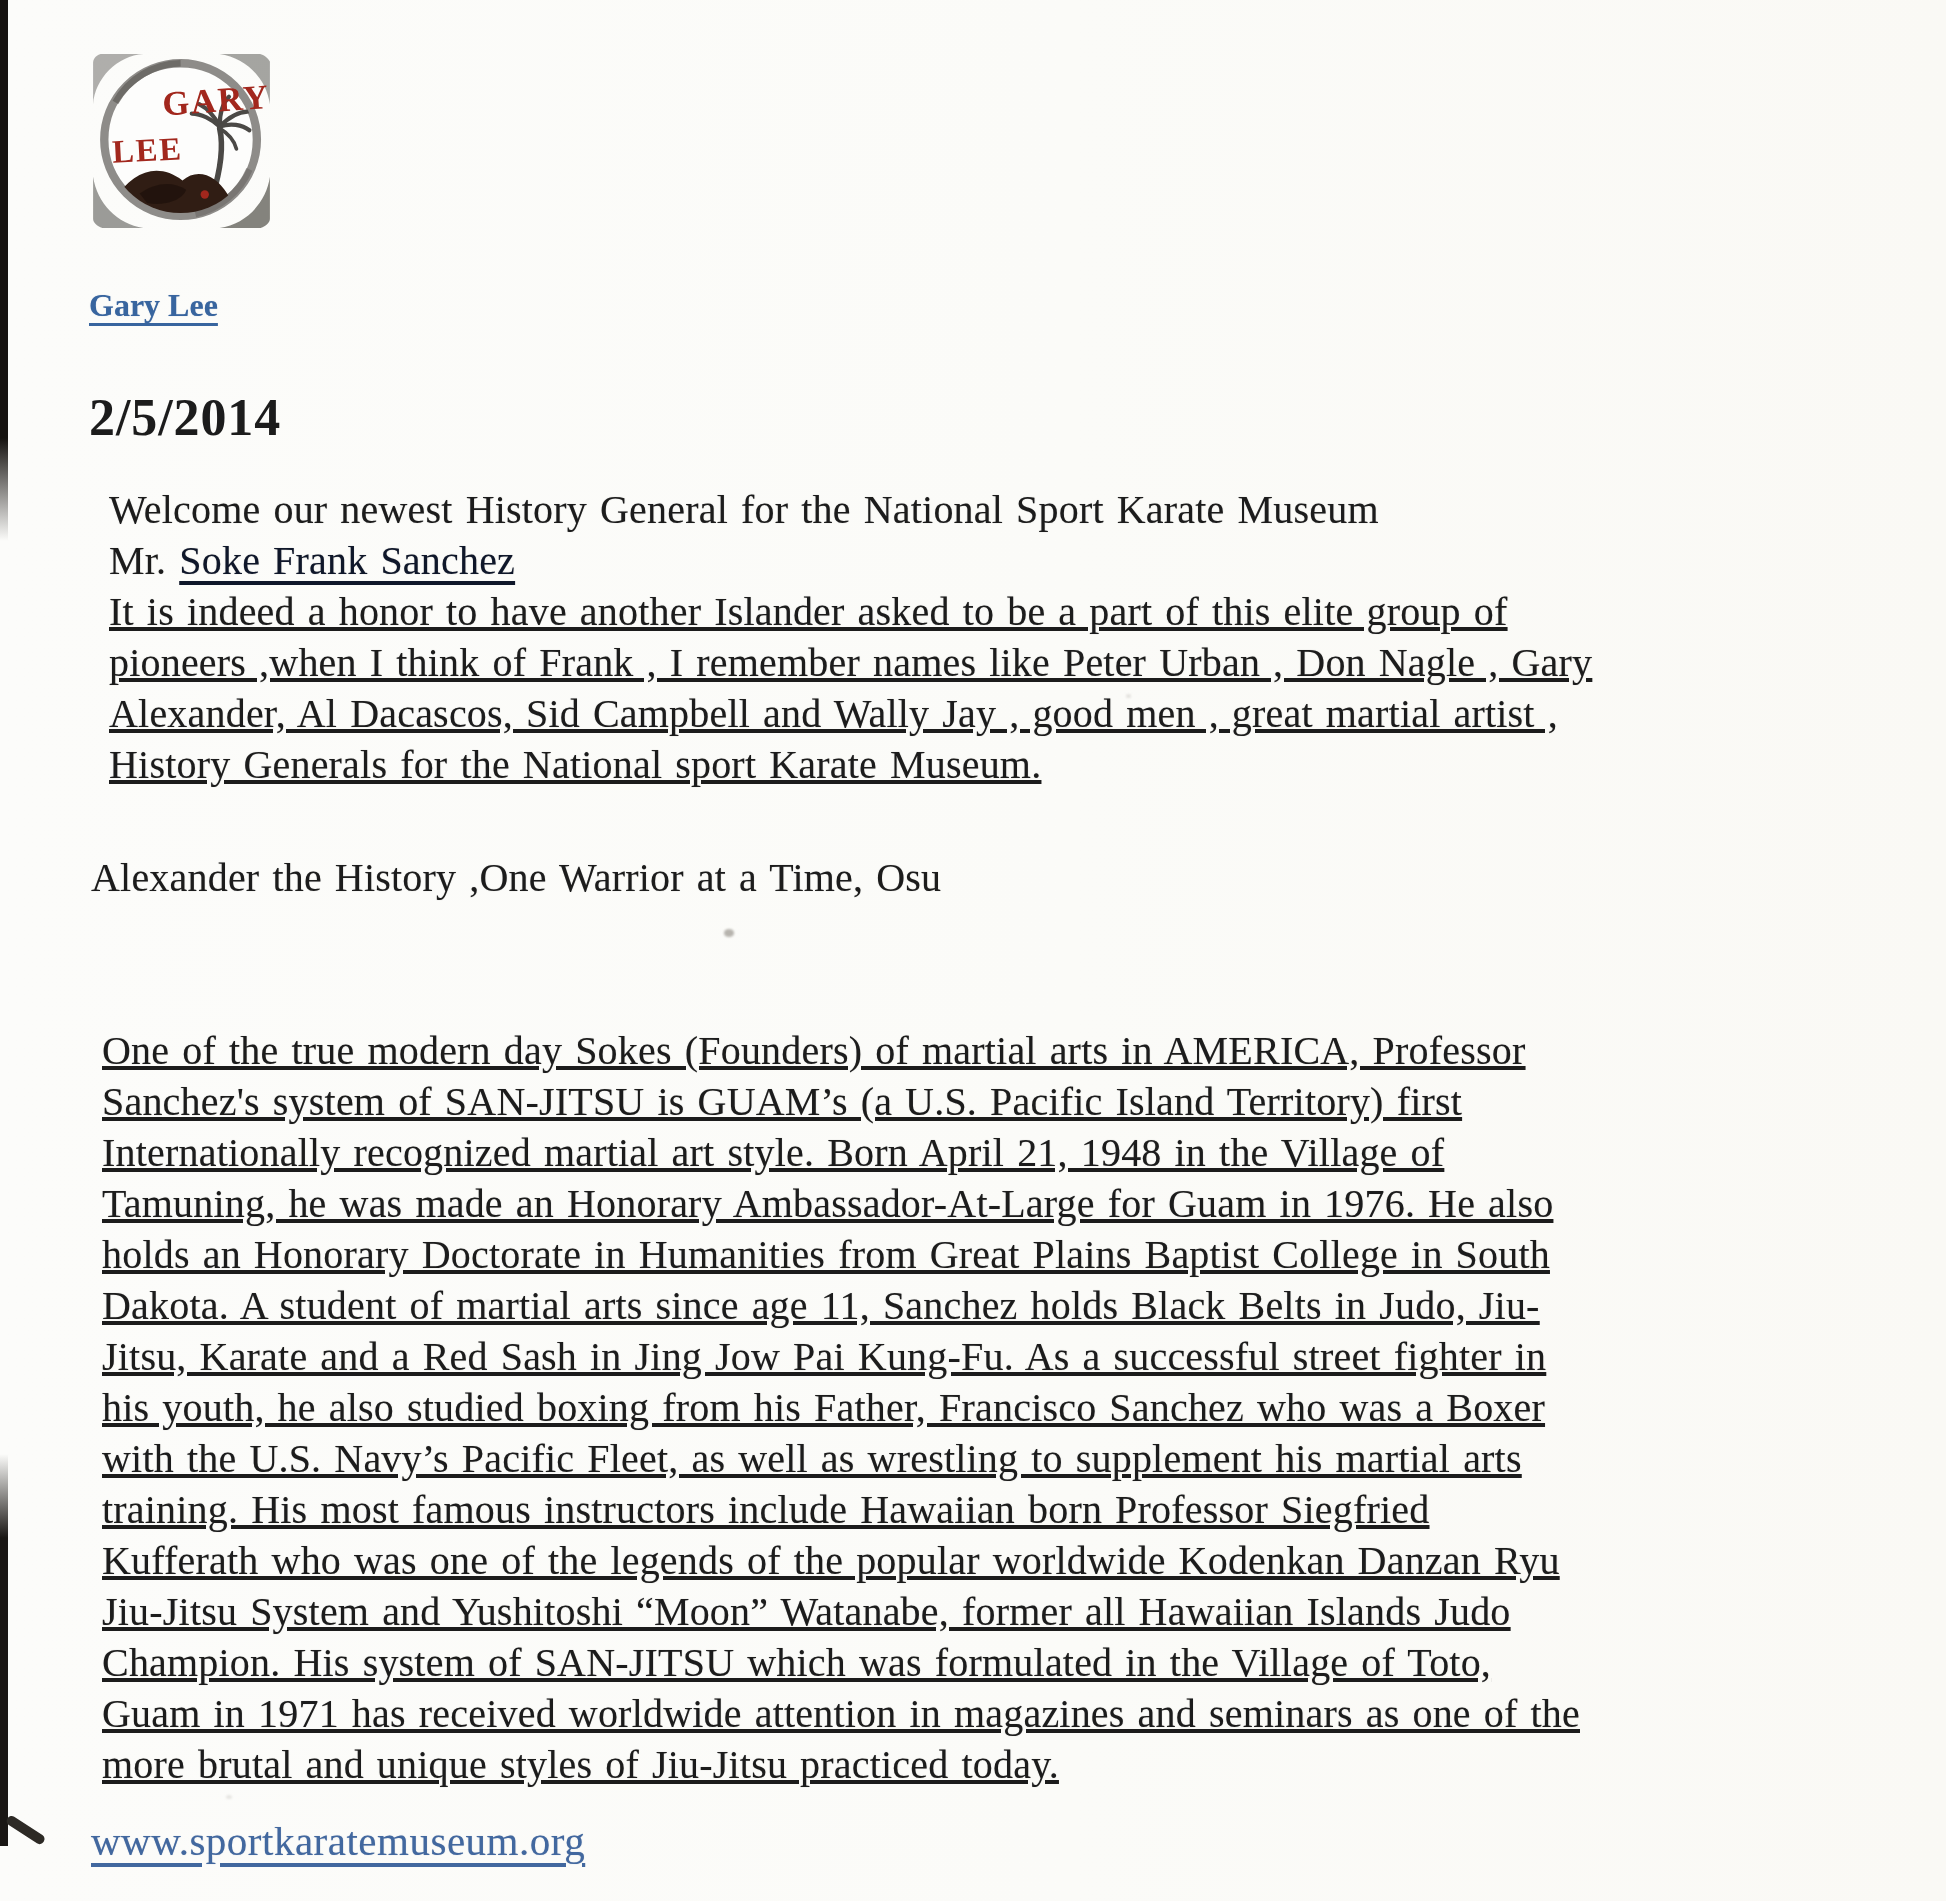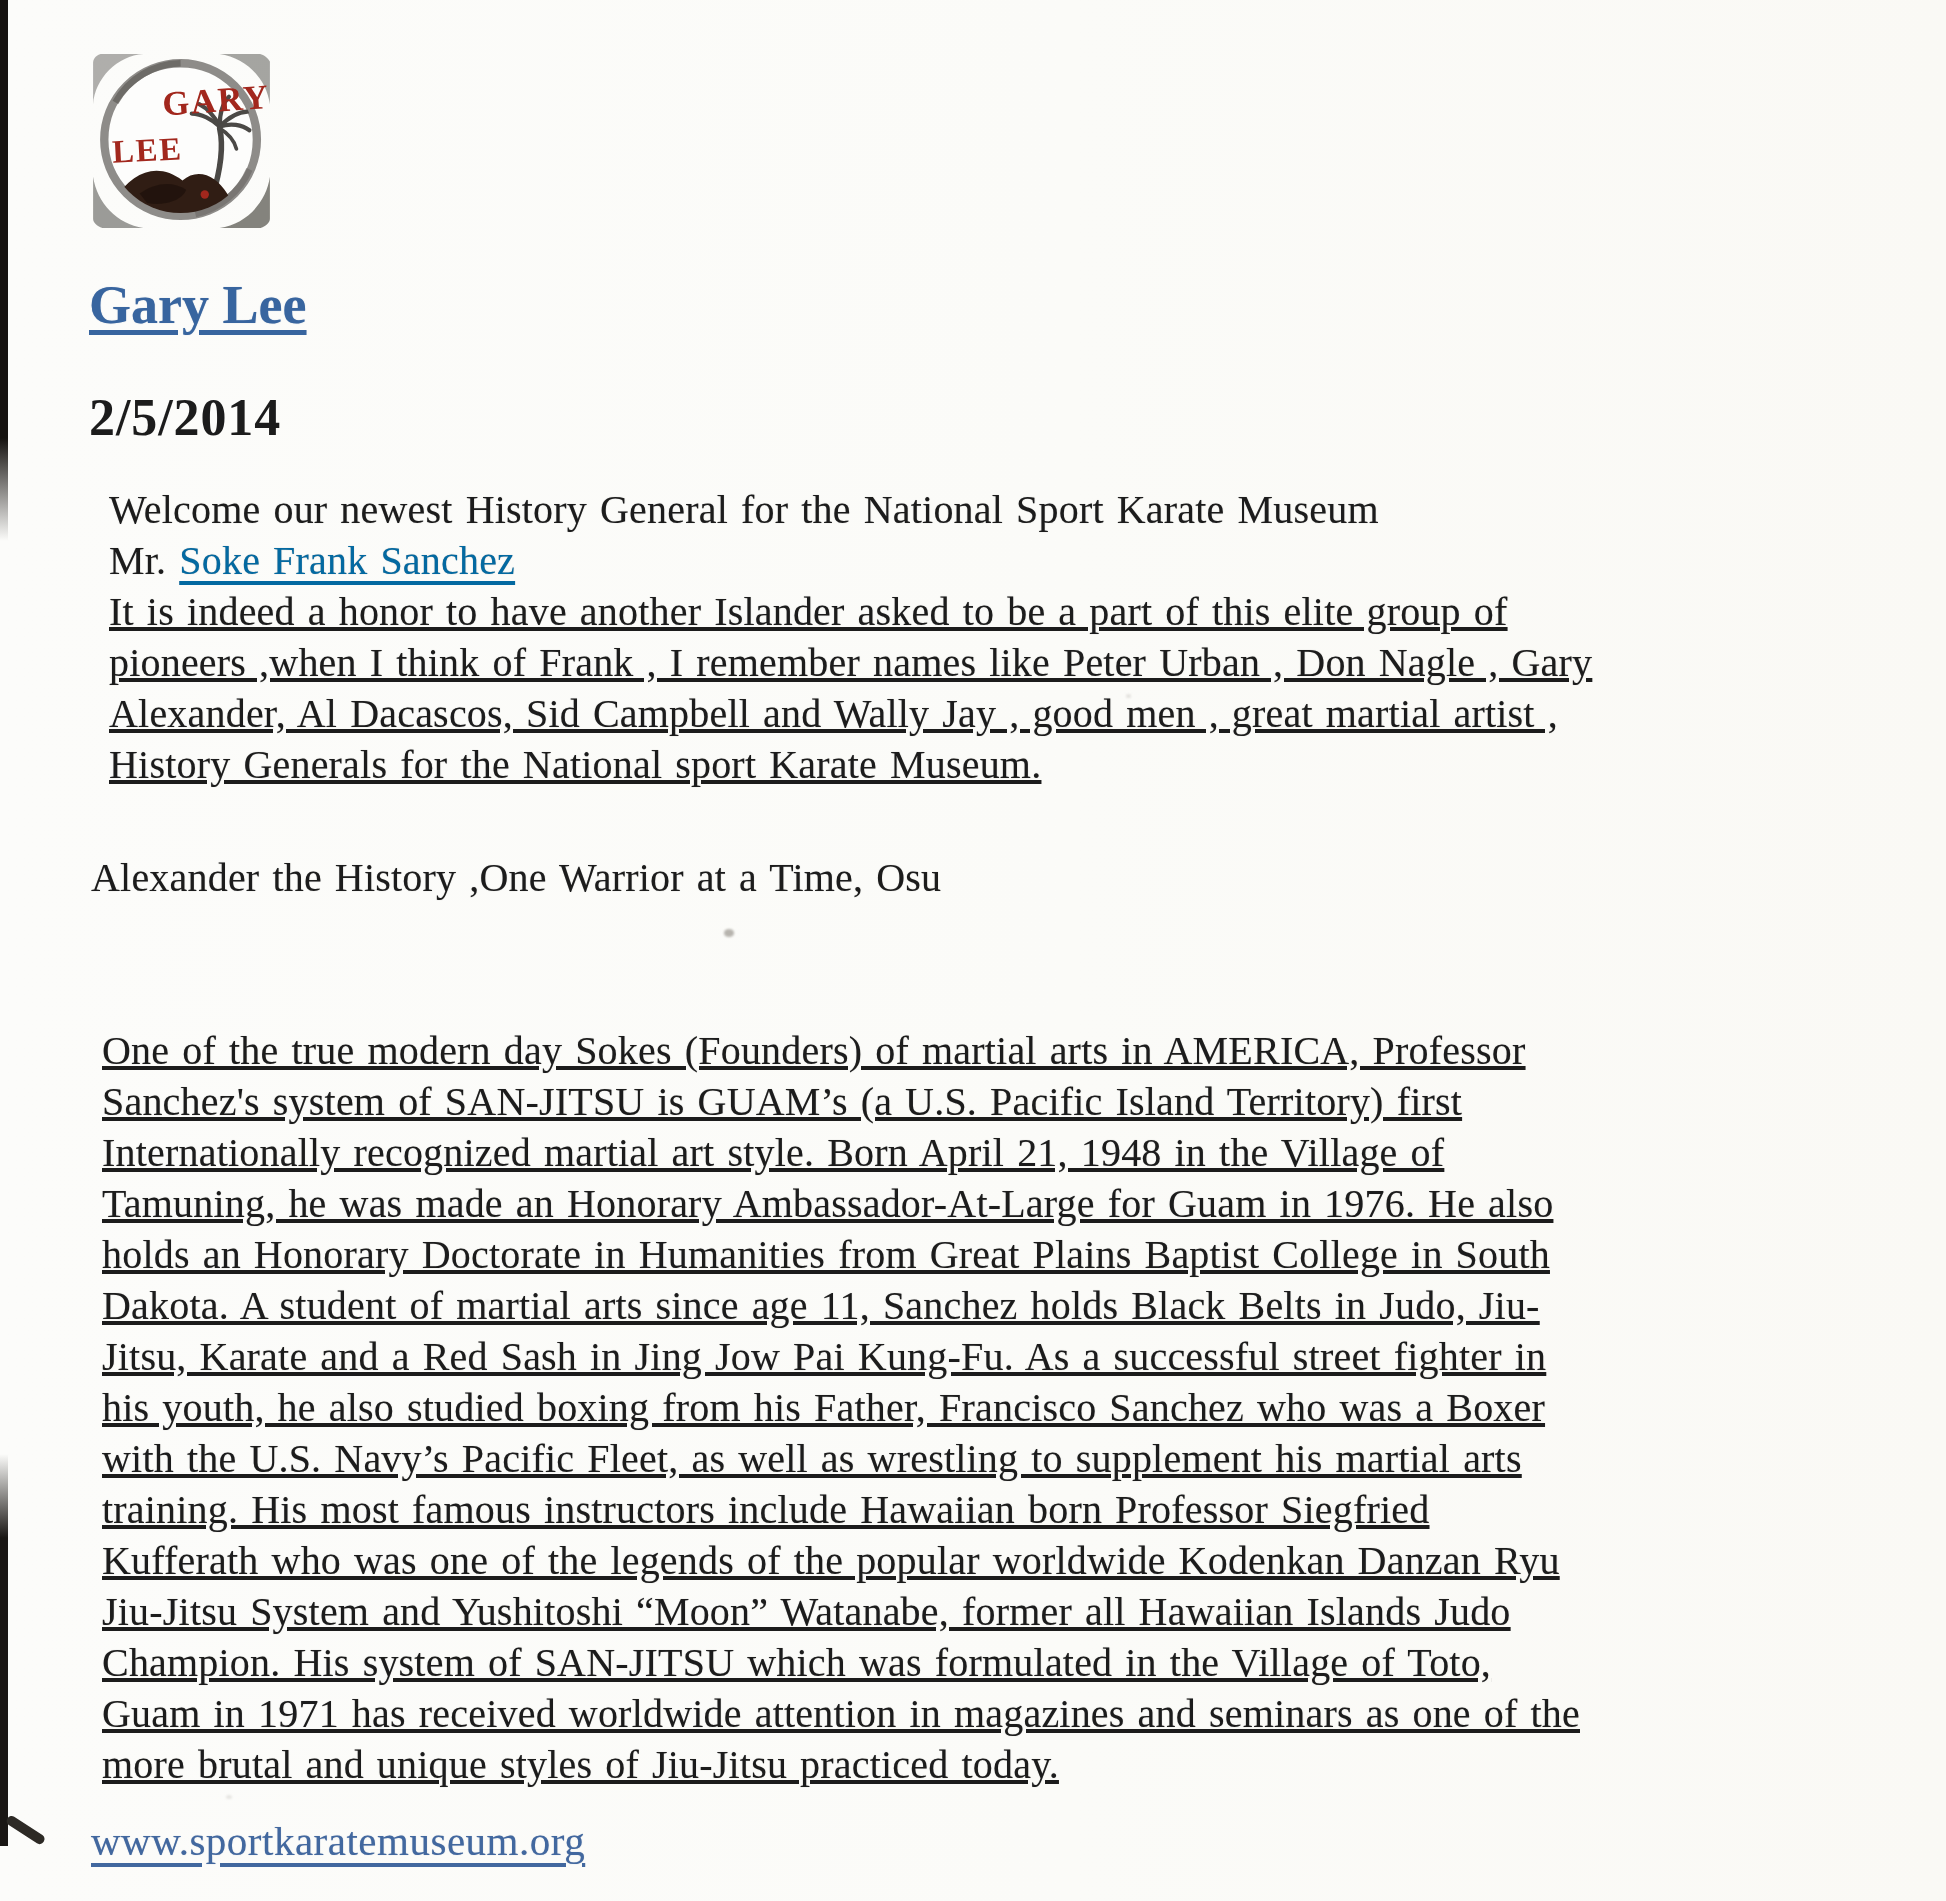--- a/index.html
+++ b/index.html
@@ -20,21 +20,21 @@
   .speck.s1{left:724px;top:929px;width:10.3px;height:7.5px;}
   .speck.s2{left:1126px;top:694px;width:4.7px;height:3.7px;opacity:.35;}
   .speck.s3{left:226px;top:1795px;width:5.6px;height:3.7px;opacity:.3;}
   .speck.s4{left:485px;top:1300px;width:4.7px;height:3.7px;opacity:.25;}
 
   
   .txt{font-size:40px;line-height:51px;letter-spacing:0.2px;word-spacing:2.8px;
        text-shadow:0 0 0.9px rgba(25,25,25,.35);}
   .lines{white-space:pre-line;text-decoration:underline;}
   a.link{text-decoration:underline;cursor:pointer;}
-  .garylee-link{font-size:54px;line-height:47px;font-weight:bold;
+  .garylee-link{font-size:32px;line-height:47px;font-weight:bold;
       text-decoration-thickness:5.6px;text-underline-offset:6.5px;
       text-shadow:0 0 0.9px rgba(40,80,140,.4);}
   .soke{text-decoration-thickness:3.7px;text-underline-offset:6.5px;}
   .url-link{font-size:41px;line-height:51px;letter-spacing:0.5px;
       text-decoration-thickness:3.7px;text-underline-offset:8.4px;
       text-shadow:0 0 0.9px rgba(45,75,130,.4);}
   .date{font-size:52px;font-weight:bold;letter-spacing:0.9px;}
 
   
   .logo-box{left:93px;top:54px;width:177px;height:174px;}
@@ -89,21 +89,21 @@
     <text x="59" y="115" text-anchor="middle" font-family="'Liberation Serif',serif" font-weight="bold" font-size="35" fill="#a2271d" letter-spacing="2" transform="rotate(-3 59 115)">LEE</text>
   </svg>
 </div>
 
 <a class="abs link garylee-link" style="left:89px;top:282px;color:#38659f;" href="#">Gary Lee</a>
 
 <div class="abs date" style="left:89px;top:388px;">2/5/2014</div>
 
 <div class="abs txt" style="left:91px;top:484px;width:1771px;margin-left:18px;">
   <div>Welcome our newest History General for the National Sport Karate Museum</div>
-  <div><span>Mr. </span><a class="link soke" style="color:#0369a1;text-align:center;" href="#">Soke Frank Sanchez</a></div>
+  <div><span>Mr. </span><a class="link soke" style="color:#0f172a;text-align:center;" href="#">Soke Frank Sanchez</a></div>
   <div class="lines">It is indeed a honor to have another Islander asked to be a part of this elite group of
 pioneers ,when I think of Frank , I remember names like Peter Urban , Don Nagle , Gary
 Alexander, Al Dacascos, Sid Campbell and Wally Jay , good men , great martial artist ,
 History Generals for the National sport Karate Museum.</div>
 </div>
 
 <div class="abs txt" style="left:91px;top:852px;">Alexander the History ,One Warrior at a Time, Osu</div>
 
 <div class="abs txt lines" style="left:102px;top:1001px;width:1771px;margin-top:24px;">One of the true modern day Sokes (Founders) of martial arts in AMERICA, Professor
 Sanchez's system of SAN-JITSU is GUAM’s (a U.S. Pacific Island Territory) first

